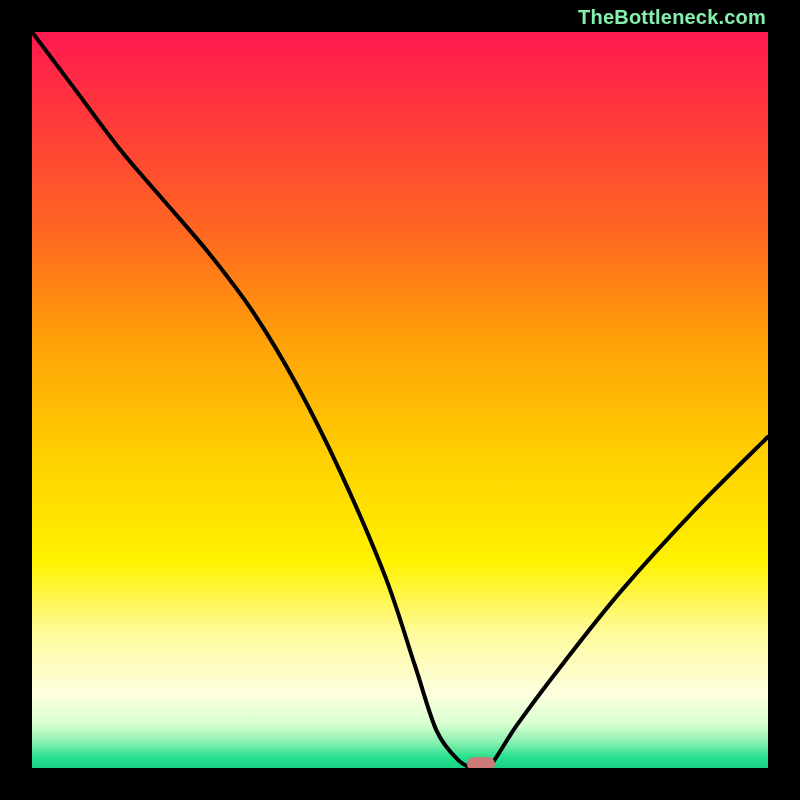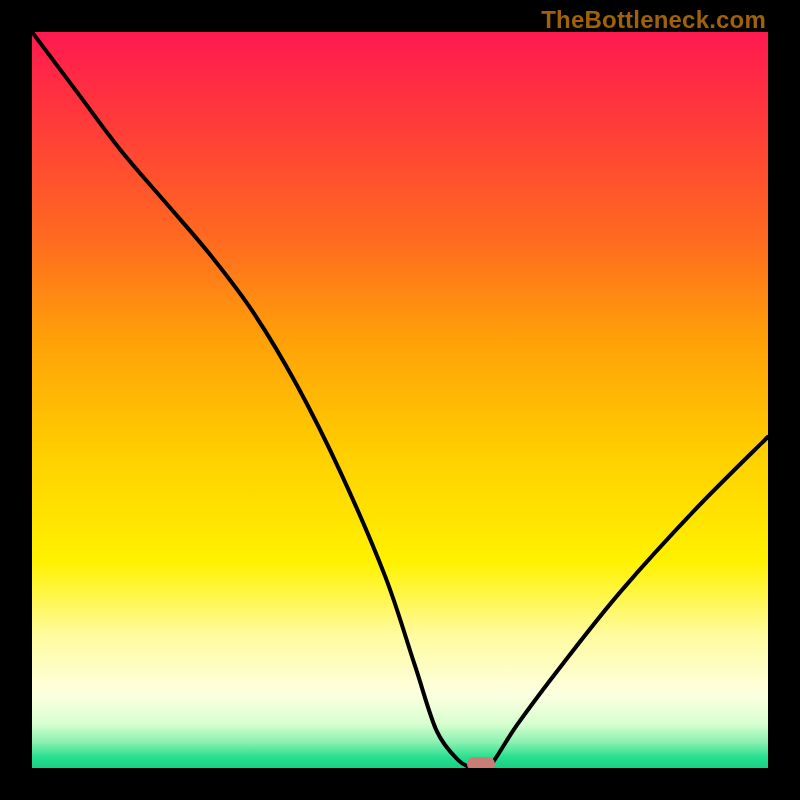--- a/index.html
+++ b/index.html
@@ -40,23 +40,23 @@
     position: absolute;
     width: 28px;
     height: 14px;
     border-radius: 7px;
     transform: translate(-50%, -50%);
   }
   .watermark {
     position: absolute;
     top: 6px;
     right: 34px;
-    font-size: 24px;
+    font-size: 20px;
     font-weight: 600;
-    color: #a16207;
+    color: #86efac;
     letter-spacing: 0.2px;
     font-family: Arial, Helvetica, sans-serif;
   }
 </style>
 </head>
 <body>
 
 <div class="chart-wrap">
 
   <div class="watermark">TheBottleneck.com</div>

